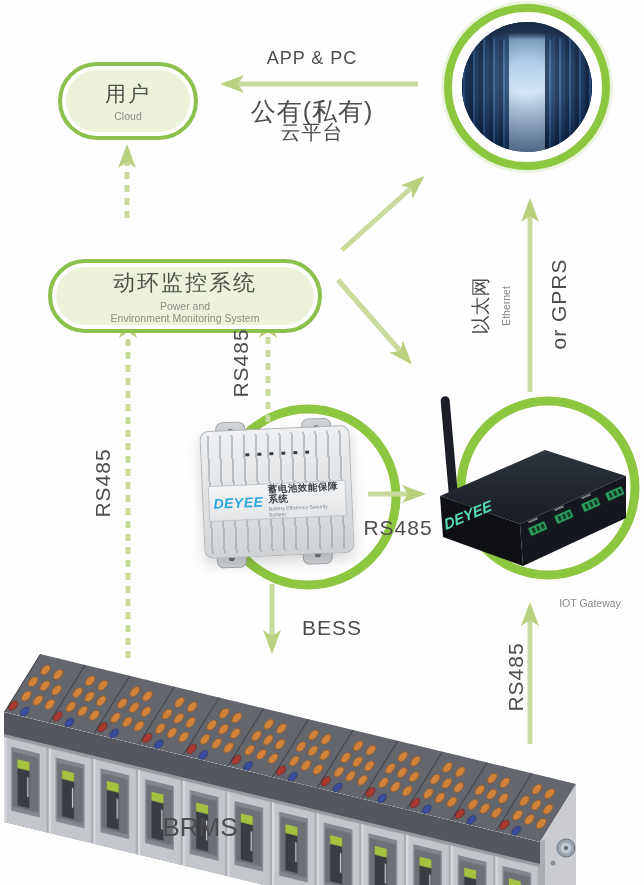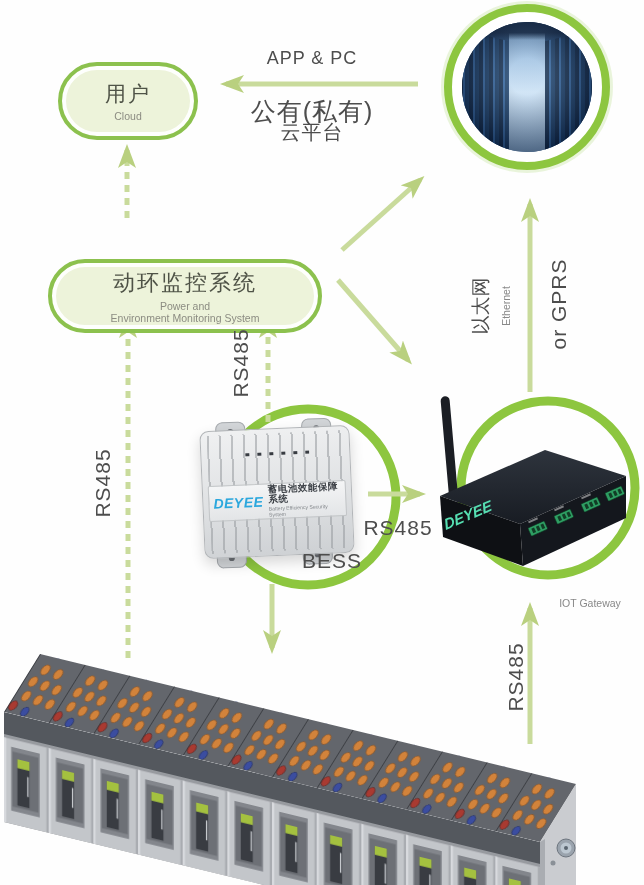--- a/index.html
+++ b/index.html
@@ -219,16 +219,17 @@
       <div id="bess-band">
         <span id="bess-brand">DEYEE</span>
         <span class="col">
           <span id="bess-zh">蓄电池效能保障系统</span>
           <span id="bess-en">Battery Efficiency Security System</span>
         </span>
       </div>
     </div>
   </div>
 
-  <div class="lab l-big" style="left:292px;top:549px;width:80px;">BESS</div>
+  <div class="lab l-big" style="left:292px;top:616px;width:80px;">BESS</div>
   <div class="lab l-small" style="left:538px;top:597px;width:104px;">IOT Gateway</div>
+  <div class="lab" style="left:155px;top:813px;width:90px;font-size:26px;color:#4d4d4d;">BRMS</div>
 
 </div>
 
 </body></html>

